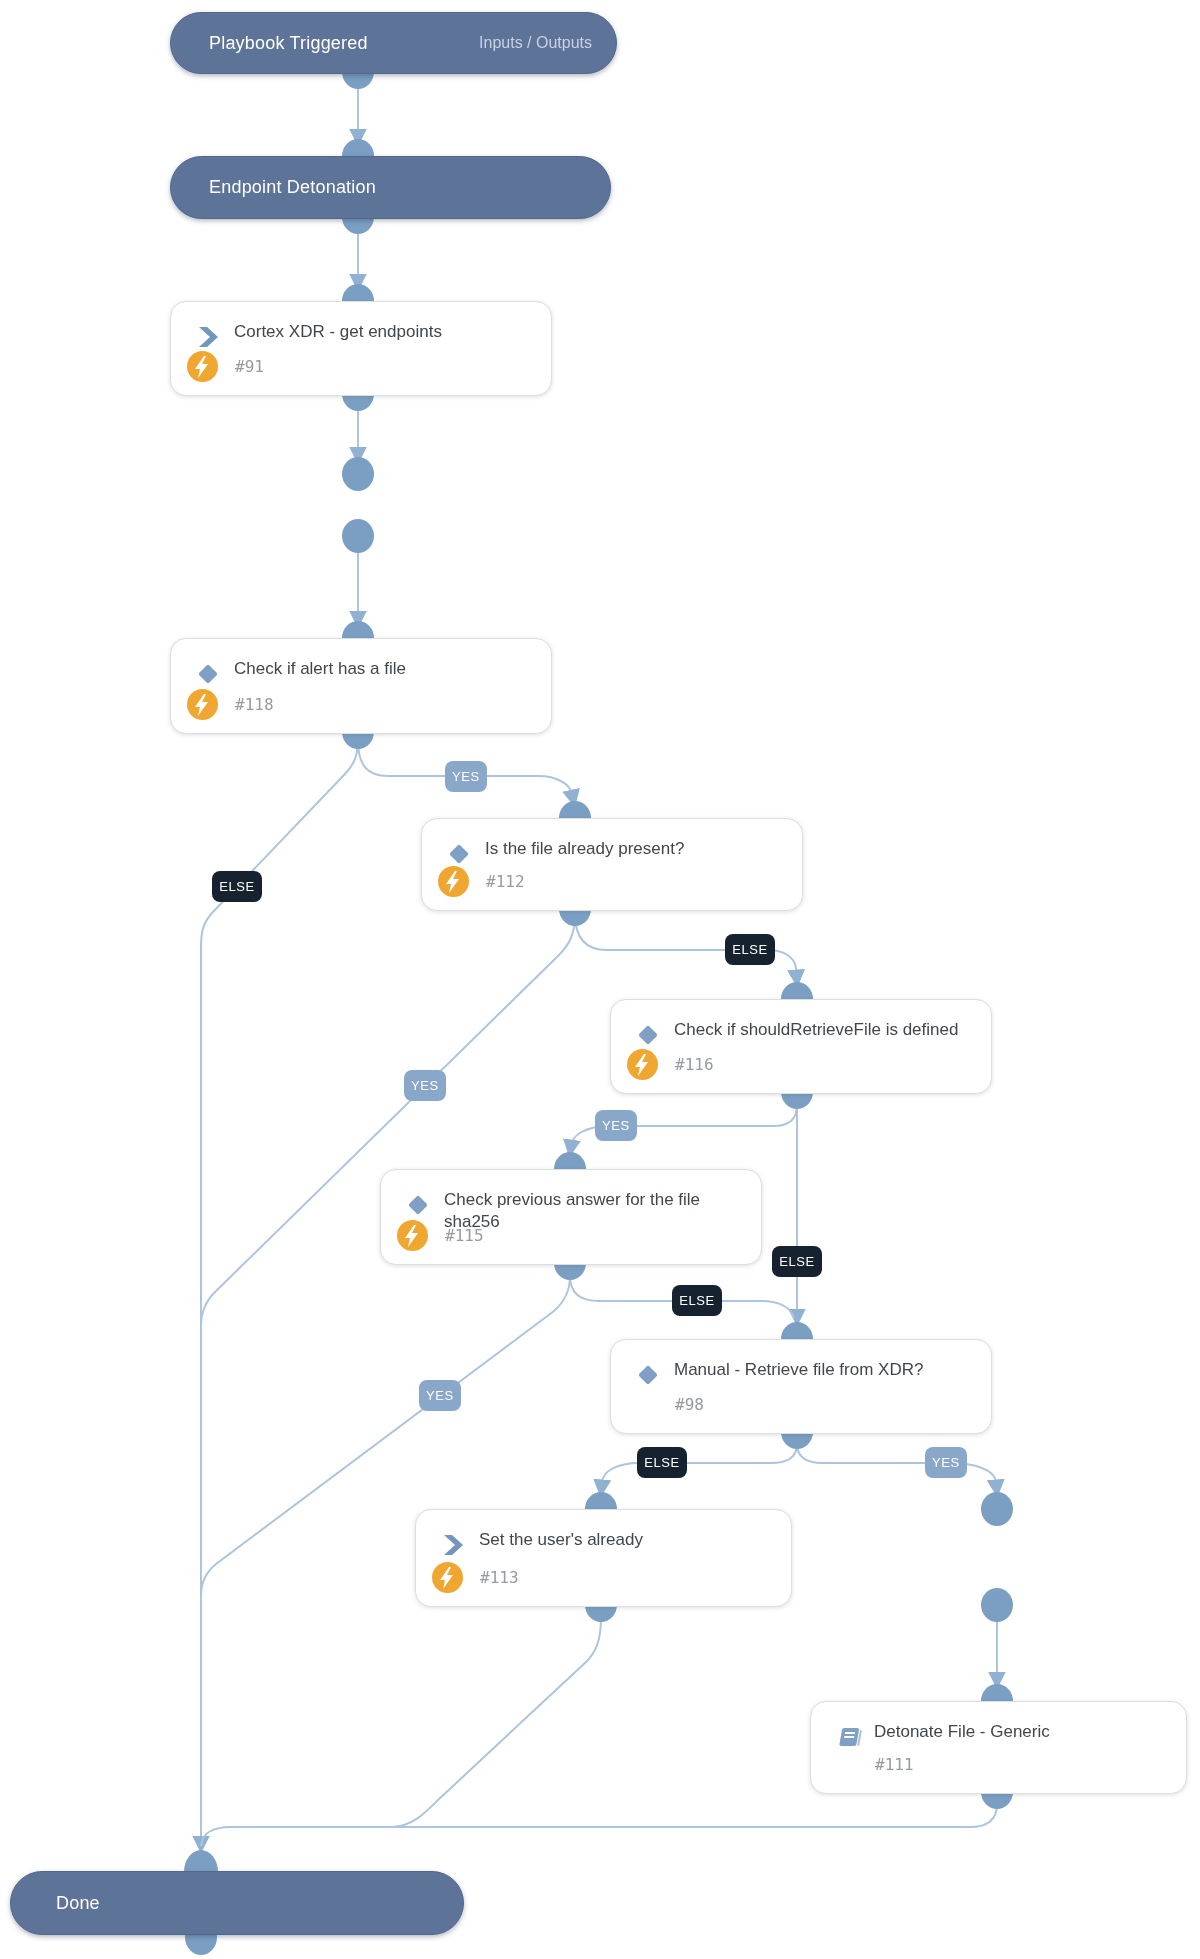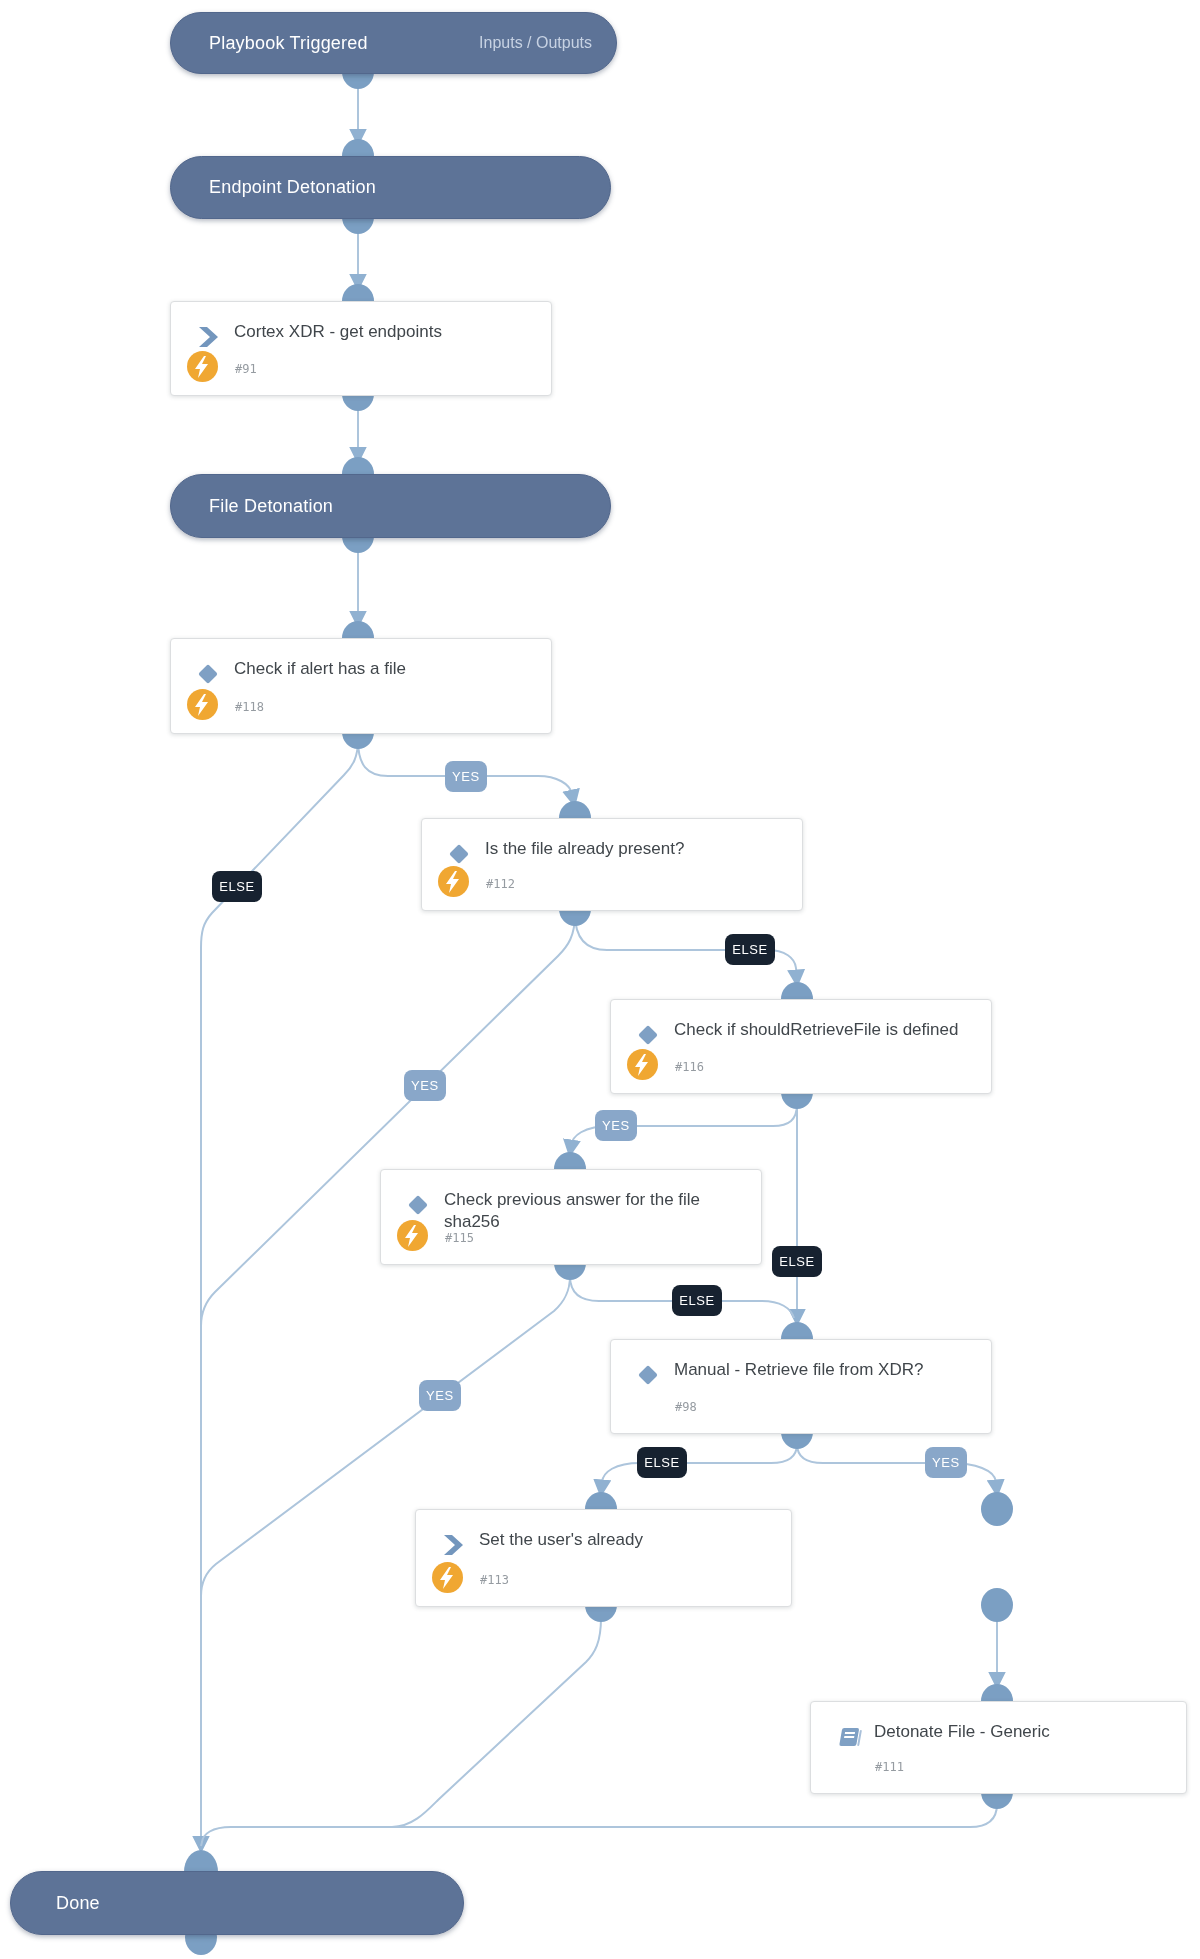--- a/index.html
+++ b/index.html
@@ -12,30 +12,30 @@
   .pill{
     position:absolute;z-index:3;background:#5d7397;border:1px solid #52678c;
     border-radius:32px;box-shadow:0 2px 5px rgba(40,55,80,.35);
     display:flex;align-items:center;color:#fff;
   }
   .pill .pill-title{font-size:18px;color:#ffffff;letter-spacing:.2px;}
   .pill .pill-right{margin-left:auto;font-size:16px;color:#c7d2e3;}
   
   .card{
     position:absolute;z-index:3;background:#ffffff;border:1px solid #dcdee0;
-    border-radius:4px;box-shadow:0 1px 4px rgba(60,70,80,.18);
+    border-radius:16px;box-shadow:0 1px 4px rgba(60,70,80,.18);
   }
   .card .t-icon{position:absolute;left:24px;top:22px;width:26px;height:26px;}
   .card .t-title{
     position:absolute;left:63px;top:19px;right:18px;font-size:17px;line-height:1.32;
     color:#40464b;
   }
   .card .t-bolt{position:absolute;left:16px;bottom:13px;width:31px;height:31px;}
   .card .t-id{
-    position:absolute;left:64px;bottom:19px;font-size:12px;color:#959ba1;
+    position:absolute;left:64px;bottom:19px;font-size:16px;color:#959ba1;
     font-family:"DejaVu Sans Mono",monospace;
   }
   
   .badge{
     position:absolute;z-index:4;display:flex;align-items:center;justify-content:center;
     color:#ffffff;font-size:13px;letter-spacing:.6px;border-radius:8px;height:31px;
   }
   .badge.yes{width:42px;background:#89a7c9;}
   .badge.else{width:50px;background:#172230;}
 </style>
@@ -100,23 +100,20 @@
 
   <div class="pill" style="left:170px;top:12px;width:383px;height:60px;padding:0 24px 0 38px;">
     <span class="pill-title">Playbook Triggered</span>
     <span class="pill-right">Inputs / Outputs</span>
   </div>
 
   <div class="pill" style="left:170px;top:156px;width:377px;height:61px;padding:0 24px 0 38px;">
     <span class="pill-title">Endpoint Detonation</span>
   </div>
 
-  <div class="pill" style="left:170px;top:474px;width:377px;height:62px;padding:0 24px 0 38px;">
-    <span class="pill-title">File Detonation</span>
-  </div>
 
   <div class="pill" style="left:10px;top:1871px;width:383px;height:62px;padding:0 24px 0 45px;">
     <span class="pill-title">Done</span>
   </div>
 
   <div class="card" style="left:170px;top:301px;width:380px;height:93px;">
     <span class="t-icon">
       <svg width="26" height="26" viewBox="0 0 26 26">
           <path d="M4,3 L12,3 L23,13 L12,23 L4,23 L15,13 Z" fill="#7396bd"></path>
         </svg>

